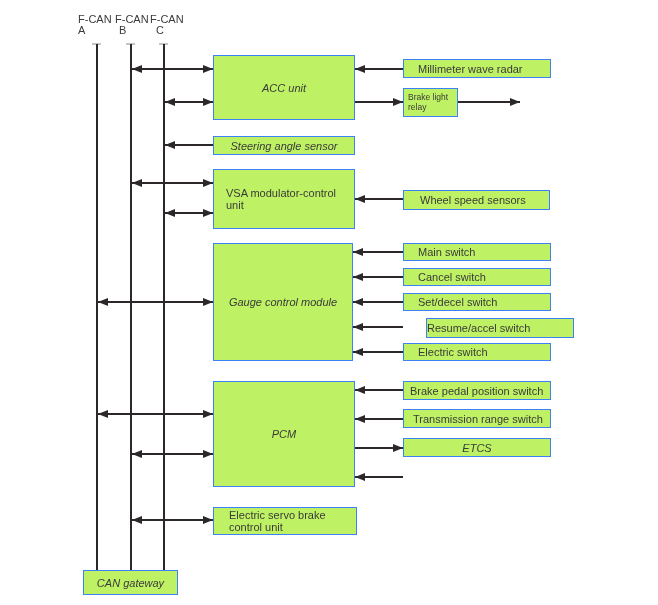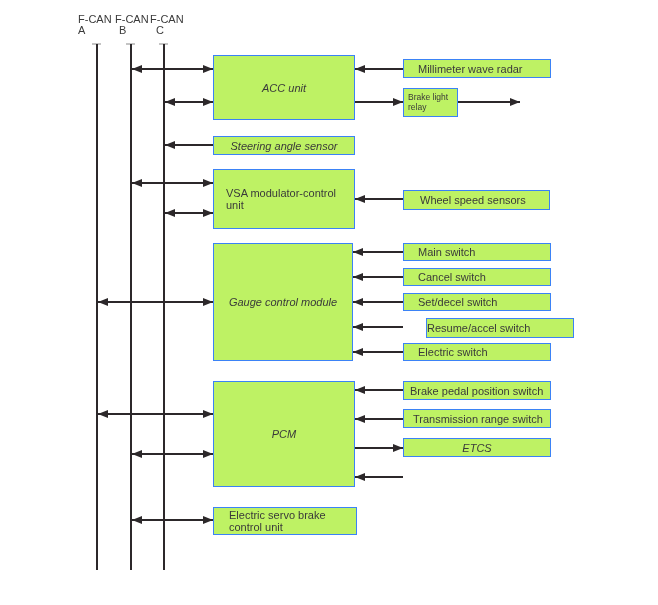--- a/index.html
+++ b/index.html
@@ -58,20 +58,23 @@
     <span>VSA modulator-control unit</span>
   </div>
   <div class="box center" style="left:213px;top:243px;width:140px;height:118px">
     <span>Gauge control module</span>
   </div>
   <div class="box center" style="left:213px;top:381px;width:142px;height:106px">
     <span>PCM</span>
   </div>
   <div class="box left" style="left:213px;top:507px;width:144px;height:28px;padding-left:15px;padding-right:26px">
     <span>Electric servo brake control unit</span>
+  </div>
+  <div class="box center" style="left:83px;top:570px;width:95px;height:25px">
+    <span>CAN gateway</span>
   </div>
 
   <div class="box left" style="left:403px;top:59px;width:148px;height:19px;padding-left:14px">
     <span>Millimeter wave radar</span>
   </div>
   <div class="box left small" style="left:403px;top:88px;width:55px;height:29px;padding-left:4px;padding-right:0">
     <span>Brake light relay</span>
   </div>
   <div class="box left" style="left:403px;top:190px;width:147px;height:20px;padding-left:16px">
     <span>Wheel speed sensors</span>

